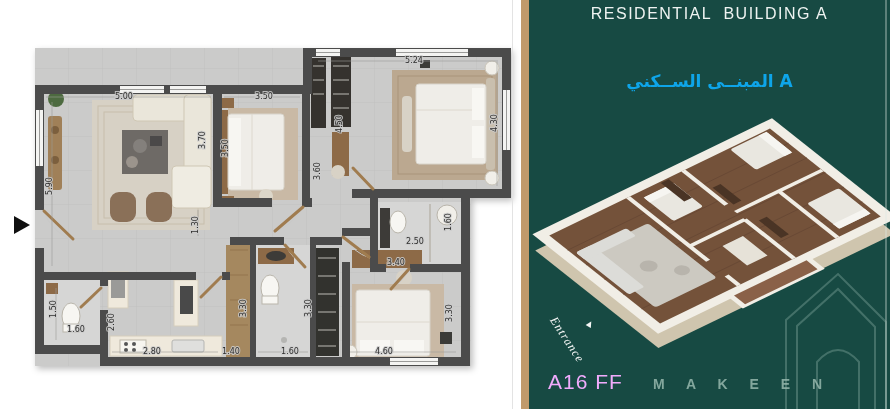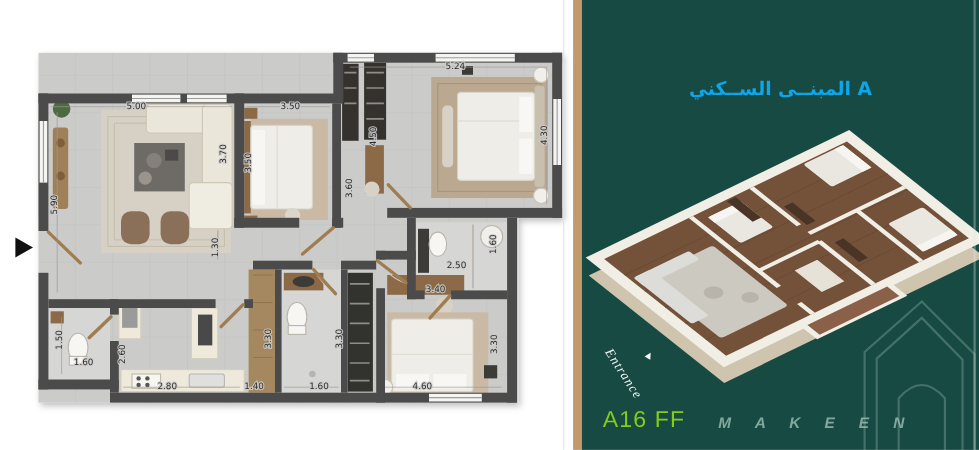--- a/index.html
+++ b/index.html
@@ -26,23 +26,23 @@
         font-family:"DejaVu Sans",sans-serif;font-size:17px;font-weight:bold;color:#0ea5e9;margin-top:48px;}
   .brand-ar{position:absolute;left:152px;top:344px;font-family:"DejaVu Sans",sans-serif;
             font-size:32px;font-weight:bold;color:rgba(168,195,186,0.45);}
   .art{position:absolute;left:0;top:0;}
   .entrance{position:absolute;left:30px;top:314px;color:#f5f7f6;
             font:italic 12px "Liberation Serif",serif;letter-spacing:1px;
             transform:rotate(57deg);transform-origin:0 0;white-space:nowrap;}
   .ent-tri{position:absolute;left:56px;top:318px;color:#f5f7f6;font-size:10px;
            transform:rotate(30deg);}
   .unit-code{position:absolute;left:19px;top:370px;font-size:21px;letter-spacing:1px;
-             color:#84cc16;}
+             color:#f0abfc;}
   .brand{position:absolute;left:124px;top:376px;font-size:14px;font-weight:bold;
-         letter-spacing:9px;color:rgba(150,183,173,0.85);font-style:italic;}
+         letter-spacing:9px;color:rgba(150,183,173,0.85);}
 </style>
 </head>
 <body>
 
 <div class="stage">
 
   <section class="panel-left">
     <svg width="521" height="409" viewBox="0 0 521 409">
       <defs>
         <pattern id="tiles" width="34" height="34" patternUnits="userSpaceOnUse">
@@ -283,20 +283,21 @@
             <text x="384" y="354" class="dim">4.60</text>
           </g>
       </g>
     </svg>
     <div class="edge-line"></div>
   </section>
 
   <div class="gold-stripe"></div>
 
   <section class="panel-right">
+    <div class="t-en">RESIDENTIAL  BUILDING A</div>
     <div class="t-ar" dir="ltr">المبنــى الســكني A</div>
 
 
     <svg class="art" width="361" height="409" viewBox="0 0 361 409">
 
       <g fill="none" stroke="rgba(140,175,165,0.38)" stroke-width="2">
         <path d="M257,409 V320 L309,274 L357,322 V409"></path>
         <path d="M268,409 V326 L309,289 L346,327 V409"></path>
         <path d="M288,409 V362 Q309,338 330,362 V409"></path>
       </g>

